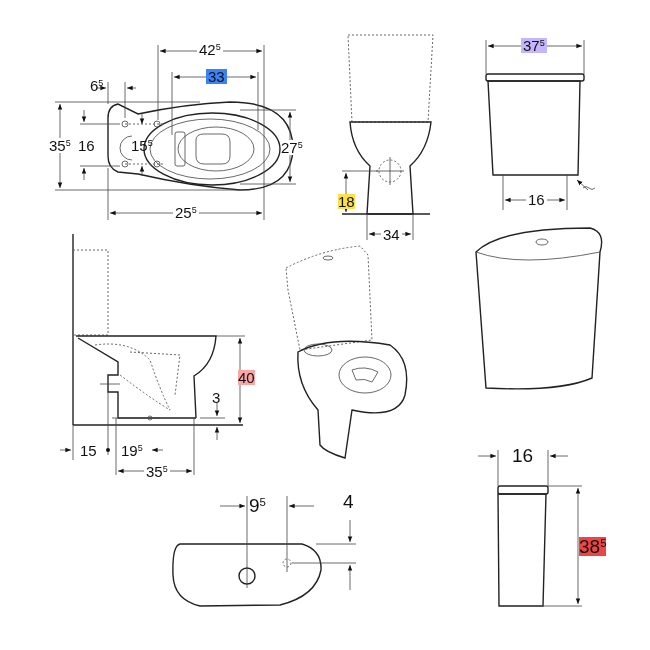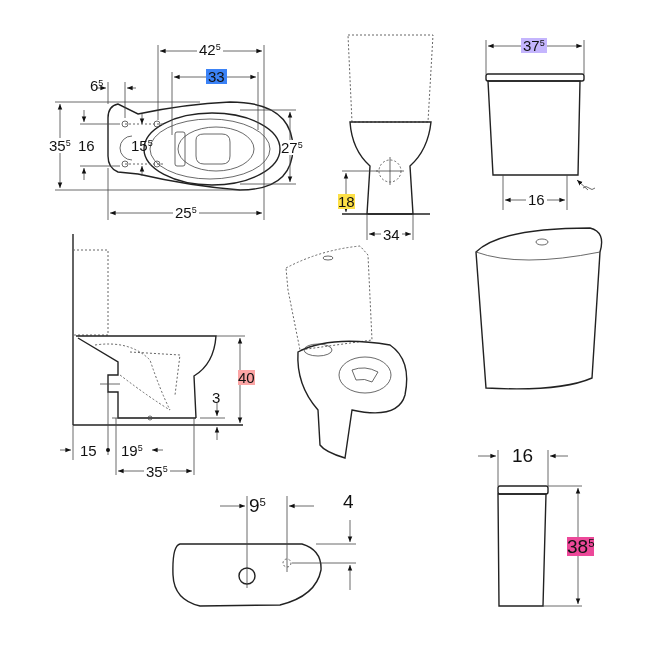--- a/index.html
+++ b/index.html
@@ -182,14 +182,14 @@
 <div class="lbl" style="left:238px;top:370px;background:#fca5a5"><span>40</span></div>
 <div class="lbl" style="left:212px;top:390px"><span>3</span></div>
 <div class="lbl" style="left:80px;top:443px"><span>15</span></div>
 <div class="lbl" style="left:121px;top:443px"><span>19</span><sup>5</sup></div>
 <div class="lbl" style="left:144px;top:464px;background:#fff;padding:0 2px"><span>35</span><sup>5</sup></div>
 
 <div class="lbl big" style="left:249px;top:496px"><span>9</span><sup>5</sup></div>
 <div class="lbl big" style="left:343px;top:492px"><span>4</span></div>
 
 <div class="lbl big" style="left:512px;top:446px"><span>16</span></div>
-<div class="lbl big" style="left:567px;top:537px;background:#ec4899"><span>38</span><sup>5</sup></div>
+<div class="lbl big" style="left:579px;top:537px;background:#ef4444"><span>38</span><sup>5</sup></div>
 </div>
 
 </body></html>

